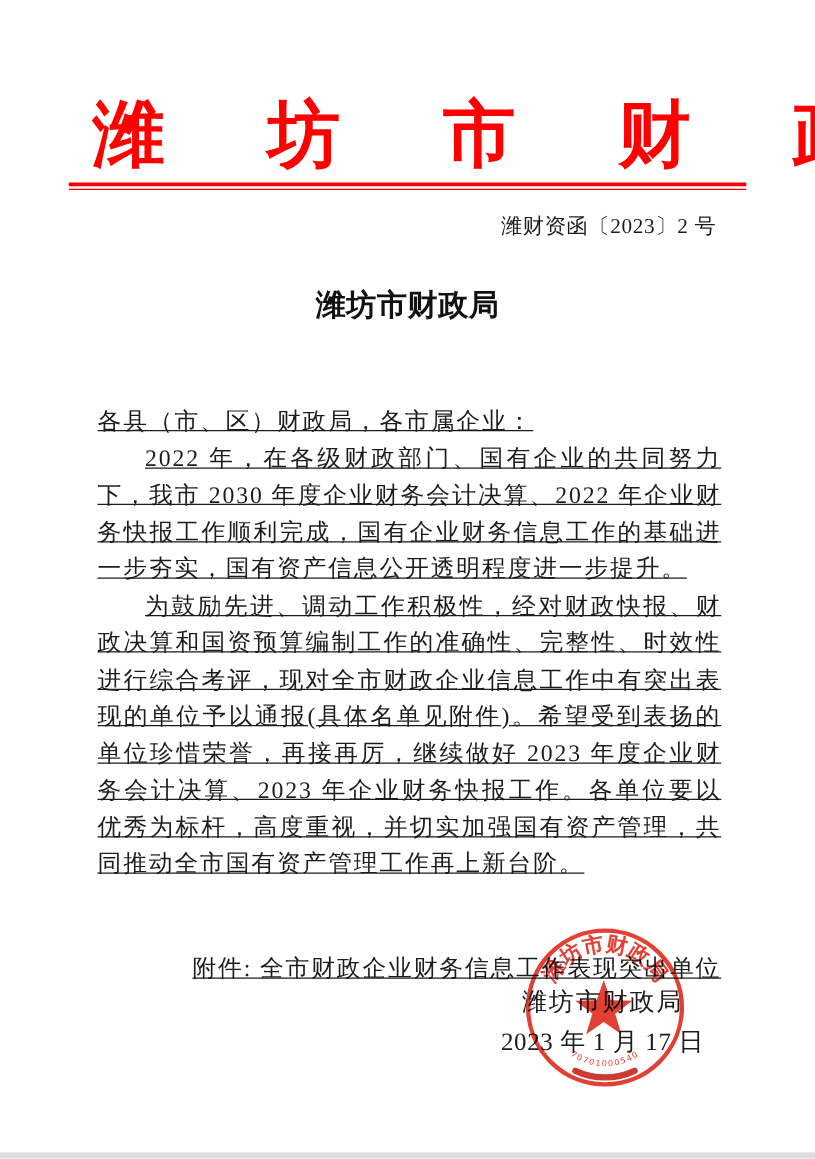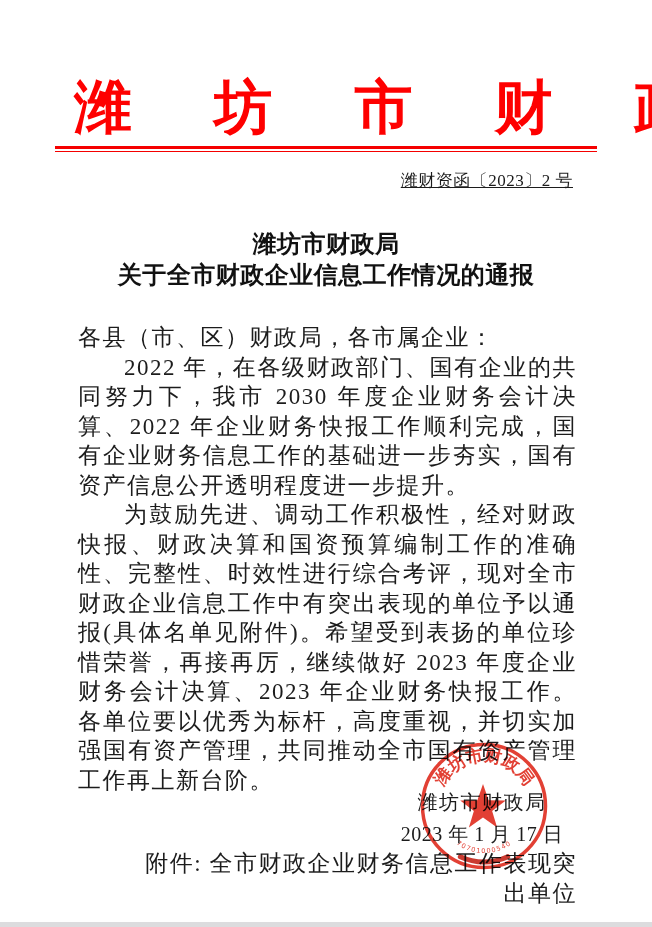--- a/index.html
+++ b/index.html
@@ -20,34 +20,35 @@
   }
   .red-divider{
     position:absolute;top:146px;left:55px;width:542px;
     height:2px;
     border-top:3px solid #f50000;
     border-bottom:1px solid #f50000;
   }
   .doc-number{
     position:absolute;top:169px;right:79px;
     font-size:17px;letter-spacing:0.5px;
-    color:#1c1c1c;white-space:nowrap;text-decoration:underline;
+    color:#1c1c1c;white-space:nowrap;
   }
   .doc-title{
     position:absolute;top:228px;left:0;width:652px;
     text-align:center;font-weight:bold;
     font-size:24px;line-height:31px;letter-spacing:0.5px;
     color:#111;
     font-family:"DejaVu Serif","Liberation Serif",serif;
   }
   .body-text{
     position:absolute;top:323px;left:78px;width:499px;
-    font-size:23px;line-height:29.5px;letter-spacing:1.5px;
+    font-size:19px;line-height:29.5px;letter-spacing:1.5px;
     text-align:justify;text-justify:inter-ideograph;
     color:#1c1c1c;
+    text-decoration:underline;
   }
   .body-text p{margin:0;}
   .body-text p.indent{text-indent:2em;}
   .attachment-line{
     margin-top:54px !important;
     text-indent:2em;
     text-align:right;
   }
   .signature-block{
     position:absolute;top:789px;left:392px;width:180px;
@@ -70,21 +71,20 @@
 <div class="page">
 
   <div class="gov-header">潍 坊 市 财 政 局</div>
 
   <div class="red-divider"></div>
 
   <div class="doc-number">潍财资函〔2023〕2 号</div>
 
   <div class="doc-title">
     <div>潍坊市财政局</div>
-    <div>关于全市财政企业信息工作情况的通报</div>
   </div>
 
   <div class="body-text">
     <p>各县（市、区）财政局，各市属企业：</p>
     <p class="indent">2022 年，在各级财政部门、国有企业的共同努力下，我市 2030 年度企业财务会计决算、2022 年企业财务快报工作顺利完成，国有企业财务信息工作的基础进一步夯实，国有资产信息公开透明程度进一步提升。</p>
     <p class="indent">为鼓励先进、调动工作积极性，经对财政快报、财政决算和国资预算编制工作的准确性、完整性、时效性进行综合考评，现对全市财政企业信息工作中有突出表现的单位予以通报(具体名单见附件)。希望受到表扬的单位珍惜荣誉，再接再厉，继续做好 2023 年度企业财务会计决算、2023 年企业财务快报工作。各单位要以优秀为标杆，高度重视，并切实加强国有资产管理，共同推动全市国有资产管理工作再上新台阶。</p>
     <p class="attachment-line">附件: 全市财政企业财务信息工作表现突出单位</p>
   </div>
 
   <div class="signature-block">

